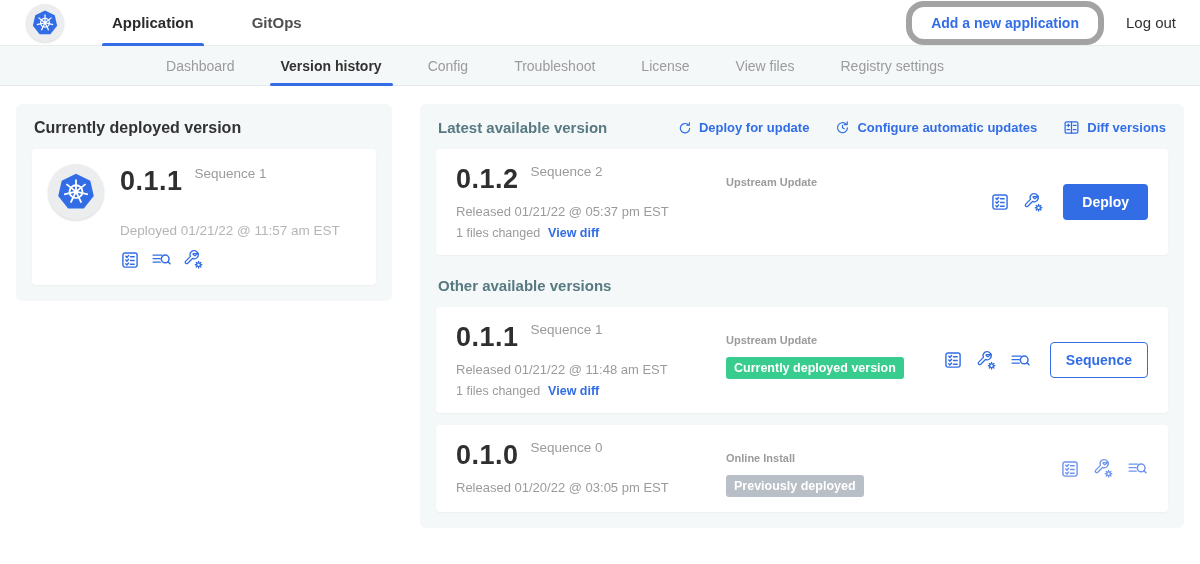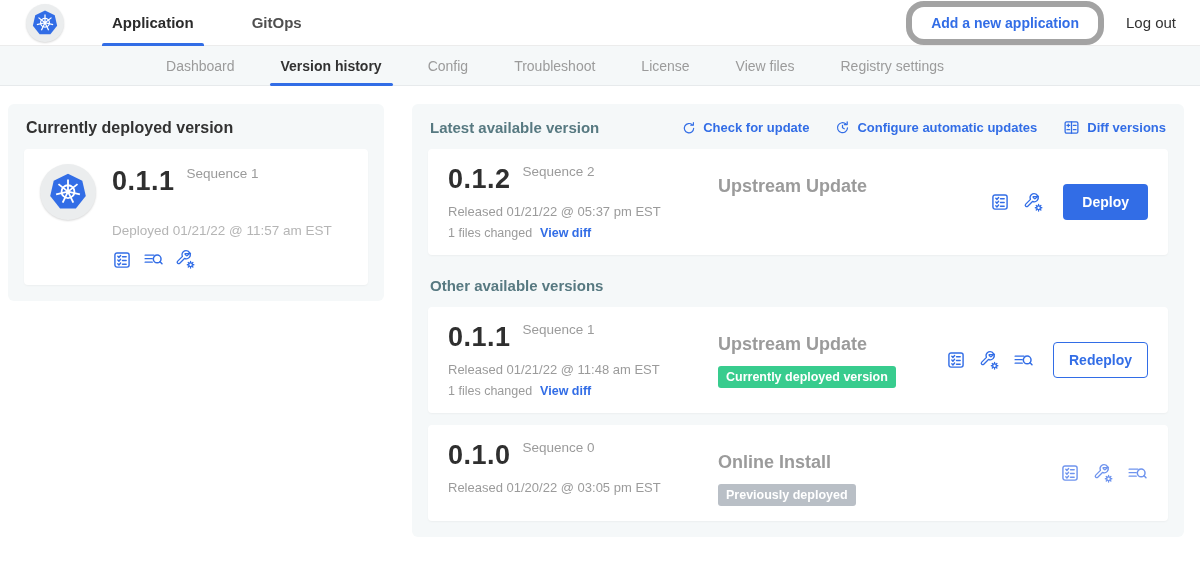--- a/index.html
+++ b/index.html
@@ -16,21 +16,21 @@
   .btn-pill { border:6px solid #a3a3a3; color:#326de6; background:#fff; border-radius:18px; padding:8px 19px; font-size:14px; font-weight:700; cursor:pointer; font-family:inherit; }
   .logout { font-size:15px; color:#323232; cursor:pointer; }
 
   
   .subnav { height:40px; background:#f5f8f9; border-bottom:1px solid #e7eaec; display:flex; justify-content:center; gap:40px; padding-right:90px; }
   .subnav-tab { position:relative; display:flex; align-items:center; height:40px; font-size:14px; color:#9b9b9b; cursor:pointer; padding:0 3px; }
   .subnav-tab.active { color:#323232; font-weight:700; }
   .subnav-tab.active::after { content:""; position:absolute; left:-8px; right:-8px; bottom:0; height:3px; background:#326de6; border-radius:2px; }
 
   
-  .main { display:flex; align-items:flex-start; gap:28px; padding:18px 16px 0 8px; }
+  .main { display:flex; align-items:flex-start; gap:28px; padding:18px 16px 0 16px; }
   .gray-panel { background:#f5f8f9; border-radius:6px; }
 
   
   .deployed-panel { width:376px; padding:13px 16px 16px 16px; }
   .deployed-title { font-size:16px; font-weight:700; color:#323232; margin:2px 0 12px 2px; }
   .white-card { background:#fff; border-radius:4px; box-shadow:0 1px 2px rgba(0,0,0,.04); }
   .deployed-card { display:flex; gap:16px; padding:15px 16px; }
   .logo-badge.big { width:56px; height:56px; }
   .deployed-info { padding-top:2px; }
   .version-line { display:flex; align-items:flex-start; gap:12px; }
@@ -48,21 +48,21 @@
   .action-link { display:flex; align-items:center; gap:7px; color:#326de6; font-size:13px; font-weight:700; cursor:pointer; }
   .action-link svg { display:block; }
 
   .version-row { display:flex; align-items:stretch; padding:15px 20px 15px 20px; }
   .vr-left { width:248px; flex:none; }
   .released { font-size:13px; color:#9b9b9b; font-weight:500; margin-top:9px; }
   .files-line { display:flex; align-items:center; gap:8px; margin-top:7px; font-size:12.5px; }
   .files-changed { color:#9b9b9b; }
   .view-diff { color:#326de6; font-weight:700; cursor:pointer; }
   .vr-mid { flex:1; padding-top:12px; padding-left:22px; }
-  .source { font-size:18px; font-weight:700; color:#9b9b9b; }
+  .source { font-size:11px; font-weight:700; color:#9b9b9b; }
   .badge { display:inline-block; margin-top:11px; padding:4px 8px; border-radius:3px; font-size:12.5px; font-weight:700; color:#fff; }
   .badge.green { background:#38cc8e; }
   .badge.gray  { background:#b9bfc6; }
   .vr-right { display:flex; align-items:center; gap:13px; color:#326de6; flex:none; }
   .vr-right svg { cursor:pointer; display:block; }
   .vr-right.muted { color:#6f94ee; }
   .btn-primary { background:#326de6; border:none; color:#fff; font-size:14px; font-weight:700; border-radius:4px; padding:10px 19px; margin-left:6px; cursor:pointer; font-family:inherit; }
   .btn-outline { background:#fff; border:1px solid #326de6; color:#326de6; font-size:14px; font-weight:700; border-radius:4px; padding:9px 15px; margin-left:6px; cursor:pointer; font-family:inherit; }
 
   .other-title { font-size:15px; font-weight:600; color:#577981; margin:22px 2px 13px 2px; }
@@ -208,21 +208,21 @@
 
   <section class="gray-panel versions-panel">
 
     <div class="panel-head">
       <span class="panel-title">Latest available version</span>
       <div class="panel-actions">
         <span class="action-link">
           <svg viewBox="0 0 24 24" width="14" height="14">
               <use href="#i-refresh"></use>
             </svg>
-          <span>Check for update</span>
+          <span>Deploy for update</span>
         </span>
         <span class="action-link">
           <svg viewBox="0 0 24 24" width="15" height="15">
               <use href="#i-clock-refresh"></use>
             </svg>
           <span>Configure automatic updates</span>
         </span>
         <span class="action-link">
           <svg viewBox="0 0 24 24" width="17" height="17">
               <use href="#i-diff"></use>
@@ -281,21 +281,21 @@
         <div class="vr-right">
           <svg viewBox="0 0 24 24" width="20" height="20">
               <use href="#i-checklist"></use>
             </svg>
           <svg viewBox="0 0 24 24" width="21" height="21">
               <use href="#i-wrench"></use>
             </svg>
           <svg viewBox="0 0 24 24" width="21" height="21">
               <use href="#i-logs"></use>
             </svg>
-          <button class="btn-outline">Redeploy</button>
+          <button class="btn-outline">Sequence</button>
         </div>
       </div>
 
       <div class="white-card version-row">
         <div class="vr-left">
           <div class="version-line">
             <span class="version-num">0.1.0</span>
             <span class="sequence">Sequence 0</span>
           </div>
           <div class="released">Released 01/20/22 @ 03:05 pm EST</div>

